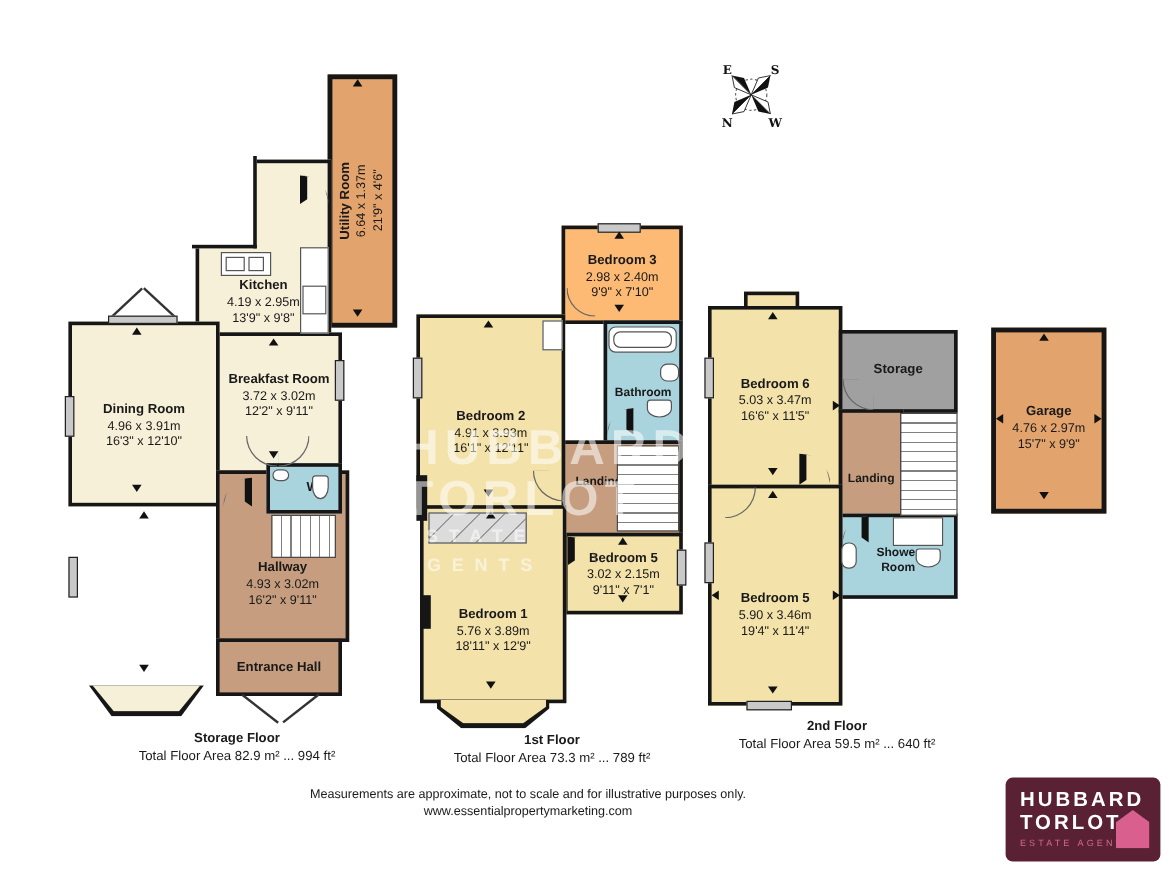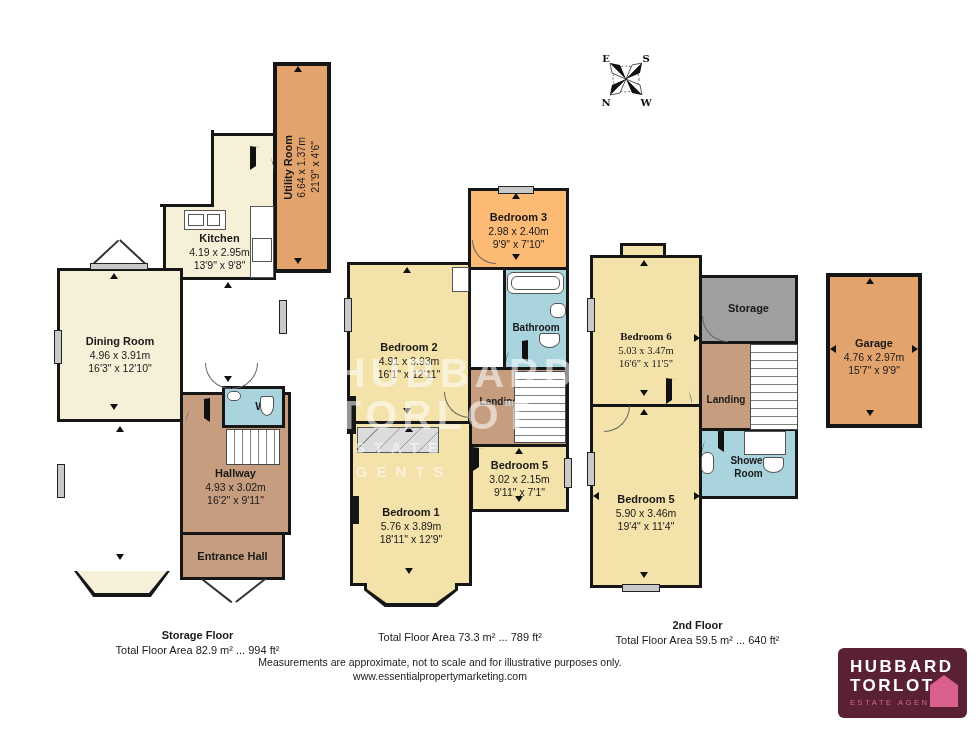--- a/index.html
+++ b/index.html
@@ -31,21 +31,21 @@
   .dline{position:absolute;height:1.5px;background:#333;transform-origin:left center;z-index:3;}
   .bayo{position:absolute;background:#161616;z-index:2;}
   .bayi{position:absolute;z-index:3;}
   .tu,.td,.tl,.tr{position:absolute;width:0;height:0;z-index:4;}
   .tu{border-left:4px solid transparent;border-right:4px solid transparent;border-bottom:6px solid #111;}
   .td{border-left:4px solid transparent;border-right:4px solid transparent;border-top:6px solid #111;}
   .tl{border-top:4px solid transparent;border-bottom:4px solid transparent;border-right:6px solid #111;}
   .tr{border-top:4px solid transparent;border-bottom:4px solid transparent;border-left:6px solid #111;}
   .hdr-title{position:absolute;left:260px;top:44px;width:500px;text-align:center;font-weight:bold;font-size:12px;z-index:5;}
   .hdr-area{position:absolute;left:260px;top:88px;width:500px;text-align:center;font-size:11.5px;z-index:5;}
-  .caption{position:absolute;text-align:center;font-size:11px;line-height:15px;z-index:5;margin-top:20px;}
+  .caption{position:absolute;text-align:center;font-size:11px;line-height:15px;z-index:5;}
   .caption b{display:block;}
   .footer{position:absolute;left:160px;top:655px;width:560px;text-align:center;font-size:10.5px;line-height:14px;z-index:5;}
   .wm{position:absolute;left:336px;top:352px;width:230px;text-align:left;color:rgba(255,255,255,0.55);
       font-weight:bold;z-index:6;pointer-events:none;}
   .wm .w1{font-size:41px;letter-spacing:5px;line-height:42px;display:block;}
   .wm .w3{font-size:15px;letter-spacing:9px;line-height:24px;display:block;}
   .logo{position:absolute;left:838px;top:648px;width:129px;height:70px;border-radius:6px;padding:9px 0 0 12px;box-sizing:border-box;z-index:5;}
   .logo .l1{color:#fff;font-weight:bold;font-size:17px;letter-spacing:2.5px;line-height:19px;display:block;}
   .logo .l3{color:#d0688c;font-size:7.5px;letter-spacing:2.6px;line-height:10px;display:block;margin-top:3px;}
   .house{position:absolute;right:9px;top:27px;width:28px;height:32px;clip-path:polygon(50% 0,100% 32%,100% 100%,0 100%,0 32%);z-index:6;}
@@ -84,20 +84,27 @@
       </div>
   </div>
   <div class="room" style="left: 163px; top: 133px; width: 113px; height: 147px; background-color: rgb(247, 240, 217);">
     <div class="lbl" style="top:96px;">
       <span class="nm">Kitchen</span>
       <span class="dm">4.19 x 2.95m</span>
       <span class="dm">13'9" x 9'8"</span>
     </div>
   </div>
   <div class="notch" style="left:160px;top:130px;width:54px;height:77px;"></div>
+  <div class="room" style="left: 180px; top: 277px; width: 105px; height: 118px; background-color: rgb(247, 240, 217);">
+    <div class="lbl" style="top:30px;">
+      <span class="nm">Breakfast Room</span>
+      <span class="dm">3.72 x 3.02m</span>
+      <span class="dm">12'2" x 9'11"</span>
+    </div>
+  </div>
   <div class="room" style="left: 57px; top: 268px; width: 126px; height: 154px; background-color: rgb(247, 240, 217);">
     <div class="lbl" style="top:64px;">
       <span class="nm">Dining Room</span>
       <span class="dm">4.96 x 3.91m</span>
       <span class="dm">16'3" x 12'10"</span>
     </div>
   </div>
   <div class="room" style="left: 180px; top: 392px; width: 111px; height: 143px; background-color: rgb(198, 158, 127);">
     <div class="lbl" style="top:72px;">
       <span class="nm">Hallway</span>
@@ -193,21 +200,21 @@
   <div class="win" style="left:498px;top:186px;width:36px;height:8px;"></div>
   <div class="win" style="left:344px;top:298px;width:8px;height:34px;"></div>
   <div class="win" style="left:564px;top:458px;width:8px;height:30px;"></div>
   <div class="arc bl" style="left:472px;top:240px;width:24px;height:24px;"></div>
   <div class="arc tl" style="left:506px;top:340px;width:22px;height:22px;"></div>
   <div class="arc tr" style="left:473px;top:447px;width:24px;height:24px;"></div>
   <div class="arc bl" style="left:444px;top:392px;width:26px;height:26px;"></div>
 
   <div class="room" style="left: 620px; top: 243px; width: 46px; height: 15px; z-index: 0; background-color: rgb(243, 226, 169);"></div>
   <div class="room" style="left: 590px; top: 255px; width: 112px; height: 152px; background-color: rgb(243, 226, 169);">
-    <div class="lbl" style="top:72px;font-family:Liberation Serif, serif;">
+    <div class="lbl" style="top:56px;">
       <span class="nm">Bedroom 6</span>
       <span class="dm">5.03 x 3.47m</span>
       <span class="dm">16'6" x 11'5"</span>
     </div>
   </div>
   <div class="room" style="left: 699px; top: 275px; width: 99px; height: 69px; background-color: rgb(160, 160, 160);">
     <div class="lbl" style="top:24px;">
         <span class="nm">Storage</span>
       </div>
   </div>
@@ -274,20 +281,21 @@
   <div class="tu" style="left:866px;top:278px;"></div>
   <div class="td" style="left:866px;top:410px;"></div>
   <div class="tl" style="left:830px;top:345px;"></div>
   <div class="tr" style="left:912px;top:345px;"></div>
 
   <div class="caption" style="left:55px;top:608px;width:285px;">
     <b>Storage Floor</b>
     <span>Total Floor Area 82.9 m² ... 994 ft²</span>
   </div>
   <div class="caption" style="left:335px;top:610px;width:250px;">
+    <b>1st Floor</b>
     <span>Total Floor Area 73.3 m² ... 789 ft²</span>
   </div>
   <div class="caption" style="left:570px;top:598px;width:255px;">
     <b>2nd Floor</b>
     <span>Total Floor Area 59.5 m² ... 640 ft²</span>
   </div>
 
   <div class="wm">
     <span class="w1">HUBBARD</span>
     <span class="w1">TORLOT</span>

